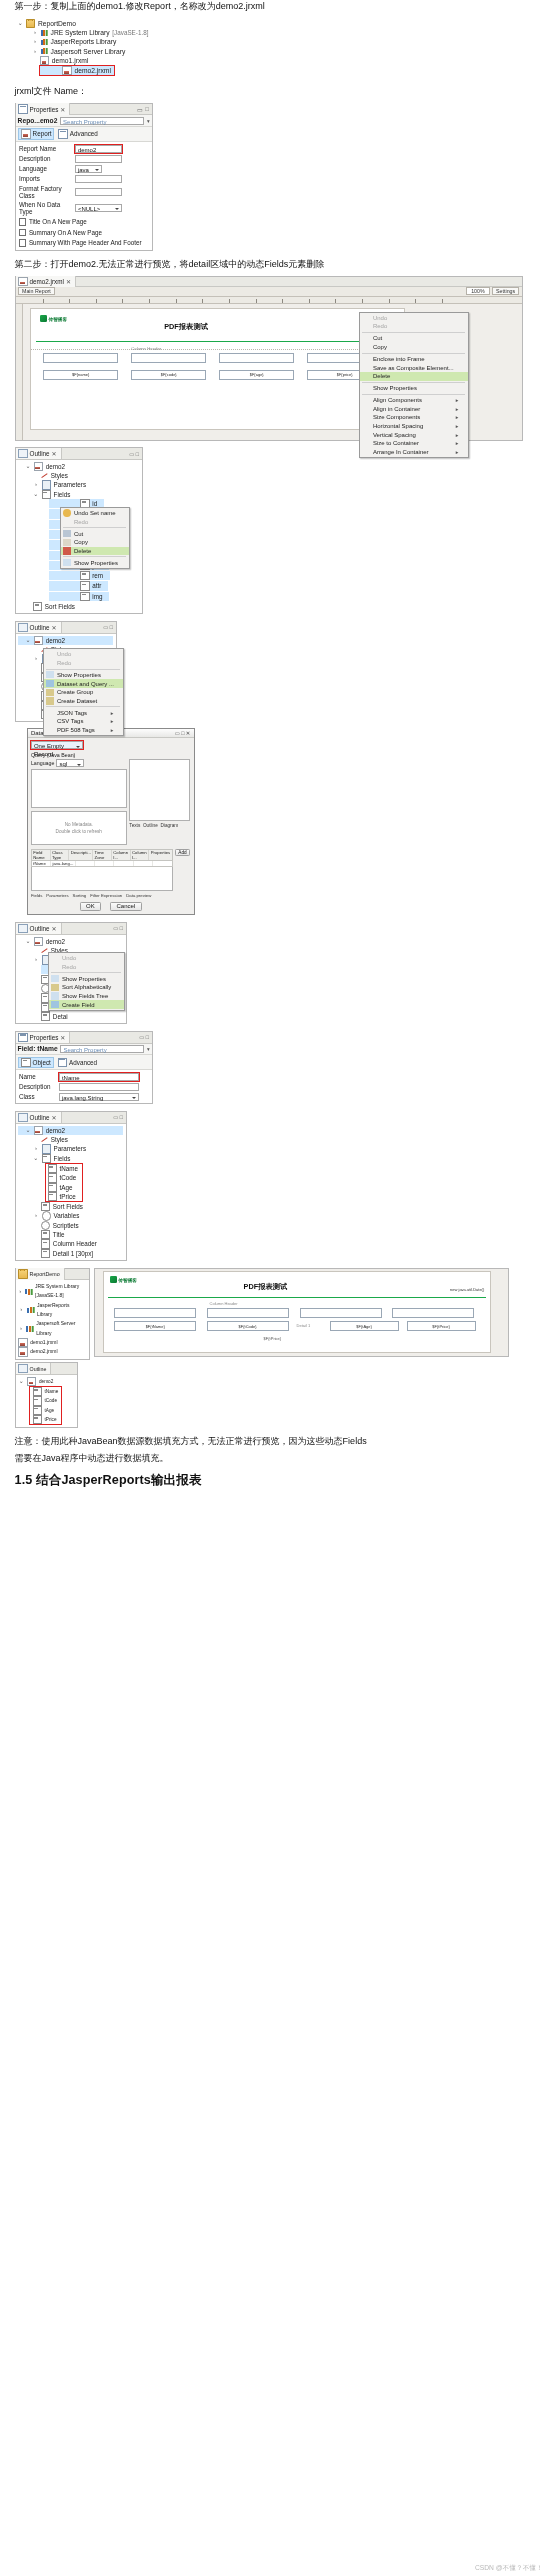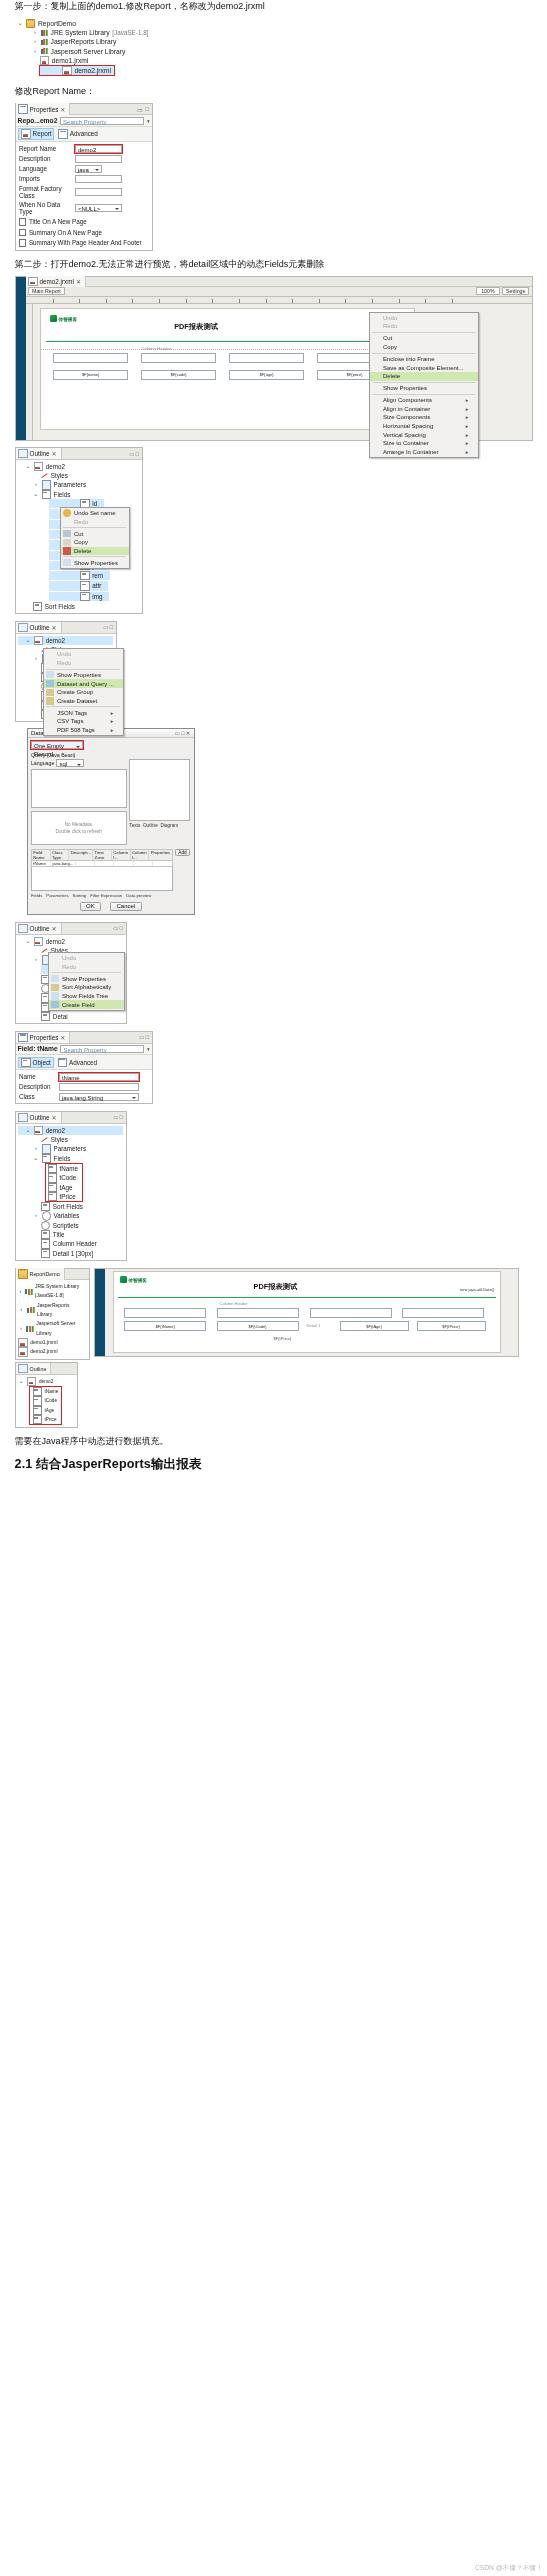--- a/index.html
+++ b/index.html
@@ -79,21 +79,21 @@
     background:#f2f1ef;border:0.7px solid #9a9a9a;box-shadow:0.7px 0.7px 1.3px rgba(0,0,0,.25);
     font-size:6px; padding:0.7px 0; position:absolute; z-index:30;
   }
   .mi{display:flex;align-items:center;gap:3.3px;padding:0.7px 9.3px 0.7px 2.7px;white-space:nowrap;color:#222;}
   .mi.dis{color:#a5a5a5;}
   .mi.hl{background:#cfe8b0;}
   .mi .mic{width:7.3px;height:7.3px;display:inline-block;flex:none;}
   .msep{height:0.7px;background:#cfcfcf;margin:1.3px 2.7px;}
   .mi .arr{margin-left:auto;font-size:5.3px;color:#555;}
   
-  .designer{ background:#0c4a6e;border:0.7px solid #b8b8b8; position:relative;padding-left:10px; }
+  .designer{ background:#0c4a6e;border:0.7px solid #b8b8b8; position:relative; }
   .ruler{background:#eceae4;border-bottom:0.7px solid #c4c0b8;height:6px;position:relative;overflow:hidden;}
   .ruler i{position:absolute;top:2px;width:0.7px;height:4px;background:#8c8880;}
   .canvas{background:#f0eeea;position:relative;}
   .rpt-page{background:#fff;border:0.7px solid #c9c5bd;position:absolute;}
   .band{position:absolute;border-bottom:0.7px dotted #b9b5ad;}
   .tf{
     position:absolute;border:0.7px solid #9aa7b5;background:#fff;font-size:4px;
     color:#2a2a2a;display:flex;align-items:center;justify-content:center;
   }
   .logo{
@@ -145,21 +145,21 @@
         <span class="ic icon-file"></span>
         <span class="lbl" style="font-size:6.7px">demo1.jrxml</span>
       </div>
       <div class="row indent3 sel redbox" style="display:inline-flex;padding-right:2.7px;margin-left:22.6px;">
         <span class="ic icon-file"></span>
         <span class="lbl" style="font-size:6.7px">demo2.jrxml</span>
       </div>
     </div>
   </div>
 
-  <div class="step-title" style="margin-top:5.3px">修改Report Name：</div>
+  <div class="step-title" style="margin-top:5.3px">jrxml文件 Name：</div>
 
   <div class="blk">
     <div class="panel" style="width:136px">
       <div class="tabbar">
         <div class="tab">
           <span class="ic icon-prop"></span>
           <span>Properties</span>
           <span class="x">✕</span>
         </div>
         <div style="margin-left:auto;display:flex;gap:2.7px;padding-right:2.7px;color:#666;font-size:6px">
@@ -934,19 +934,20 @@
             </div>
           <div class="row" style="font-size:4.7px">
               <span class="ic icon-field"></span>
               <span>tPrice</span>
             </div>
         </div>
       </div>
     </div>
   </div>
 
+  <div class="para" style="margin-top:6.7px">注意：使用此种JavaBean数据源数据填充方式，无法正常进行预览，因为这些动态Fields</div>
   <div class="para">需要在Java程序中动态进行数据填充。</div>
 
-  <div class="h2">2.1 结合JasperReports输出报表</div>
+  <div class="h2">1.5 结合JasperReports输出报表</div>
 
   <div class="csdn">CSDN @不懂？不懂！</div>
 </div>
 
 
 </body></html>

